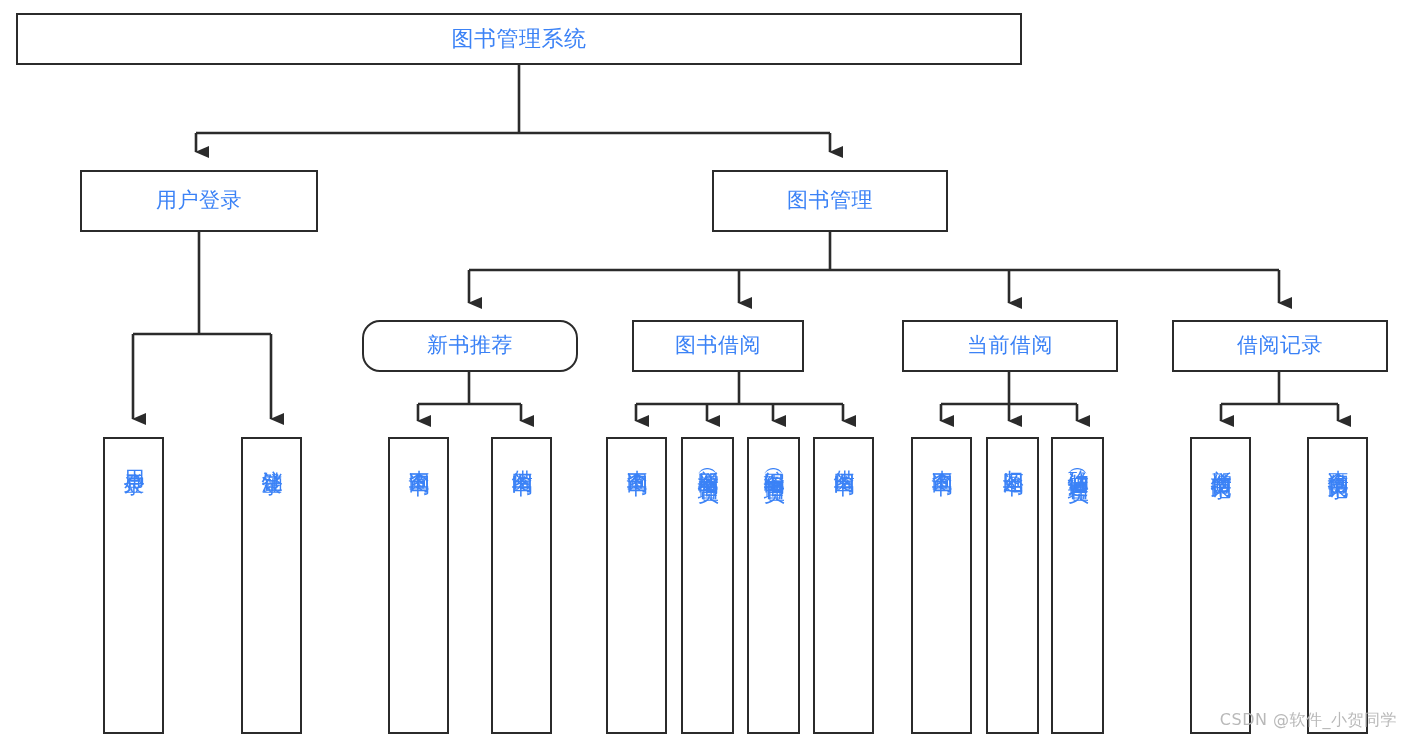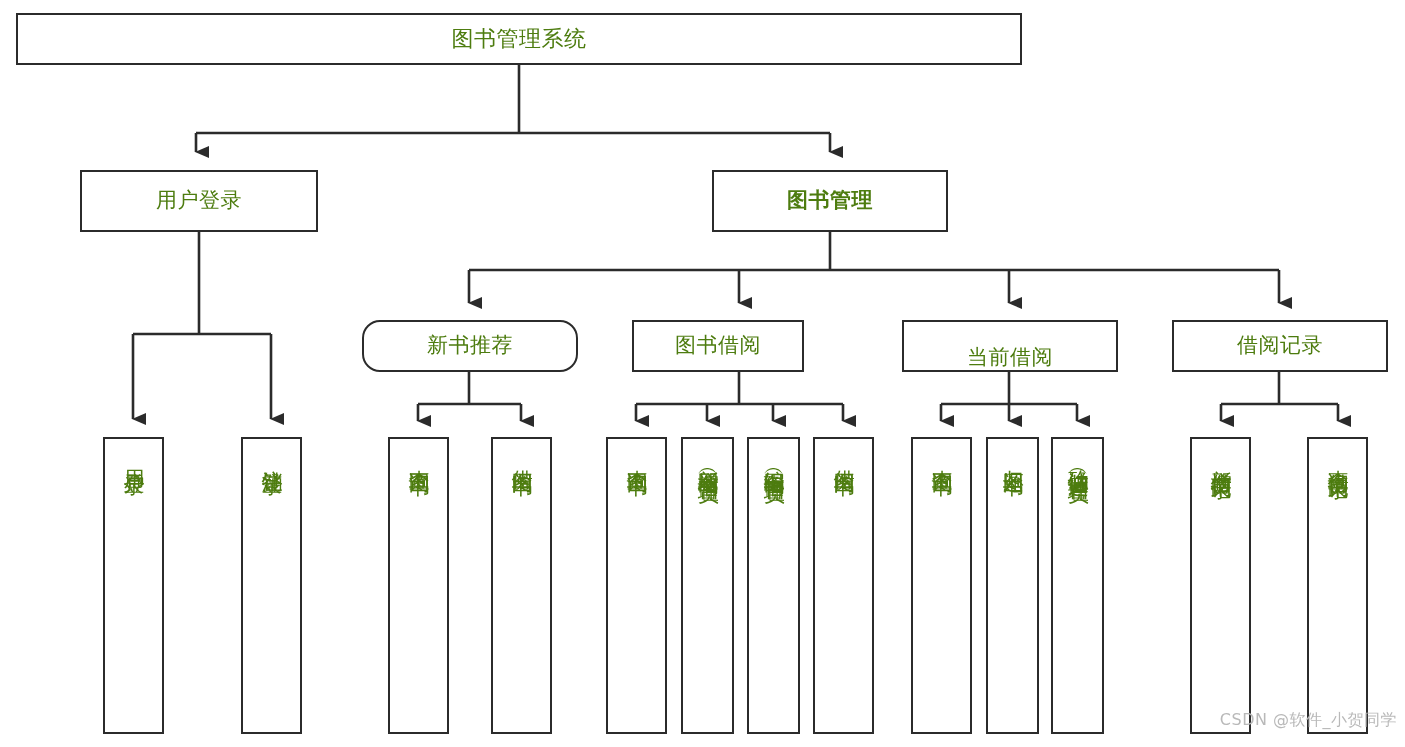--- a/index.html
+++ b/index.html
@@ -19,21 +19,21 @@
     border:2.5px solid #2b2b2b;
     display:flex;
     align-items:center;
     justify-content:center;
     text-align:center;
   }
   .node .label{
     display:block;
     line-height:1.12;
     letter-spacing:0.5px;
-    color:#4d7c0f;
+    color:#3b82f6;
   }
 
   
   .level-root{ }
   .level-root .label{font-size:22px;}
 
   
   .level-mid .label{font-size:21px;}
 
   
@@ -124,33 +124,33 @@
   </svg>
 
   <div class="node level-root" style="left:16px;top:13px;width:1006px;height:52px;">
     <span class="label">图书管理系统</span>
   </div>
 
   <div class="node level-mid" style="left:80px;top:170px;width:238px;height:62px;">
     <span class="label">用户登录</span>
   </div>
 
-  <div class="node level-mid" style="left:712px;top:170px;width:236px;height:62px;font-weight:bold;">
+  <div class="node level-mid" style="left:712px;top:170px;width:236px;height:62px;">
     <span class="label">图书管理</span>
   </div>
 
   <div class="node level-mid" style="left:362px;top:320px;width:216px;height:52px;border-radius:18px;">
     <span class="label">新书推荐</span>
   </div>
 
   <div class="node level-mid" style="left:632px;top:320px;width:172px;height:52px;">
     <span class="label">图书借阅</span>
   </div>
 
-  <div class="node level-mid" style="left:902px;top:320px;width:216px;height:52px;align-items:flex-end;">
+  <div class="node level-mid" style="left:902px;top:320px;width:216px;height:52px;">
     <span class="label">当前借阅</span>
   </div>
 
   <div class="node level-mid" style="left:1172px;top:320px;width:216px;height:52px;">
     <span class="label">借阅记录</span>
   </div>
 
   <div class="node leaf" style="left:103px;top:437px;width:61px;height:297px;">
     <span class="label">用户登录</span>
   </div>

